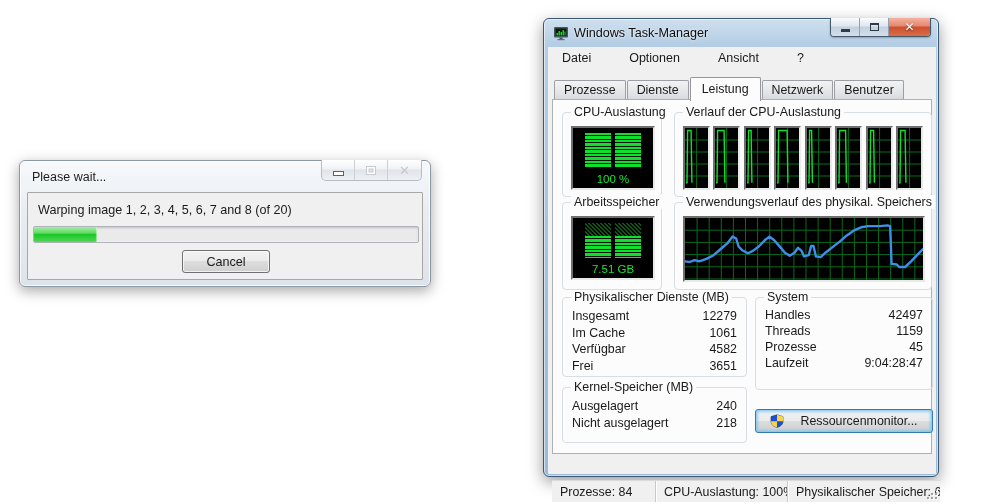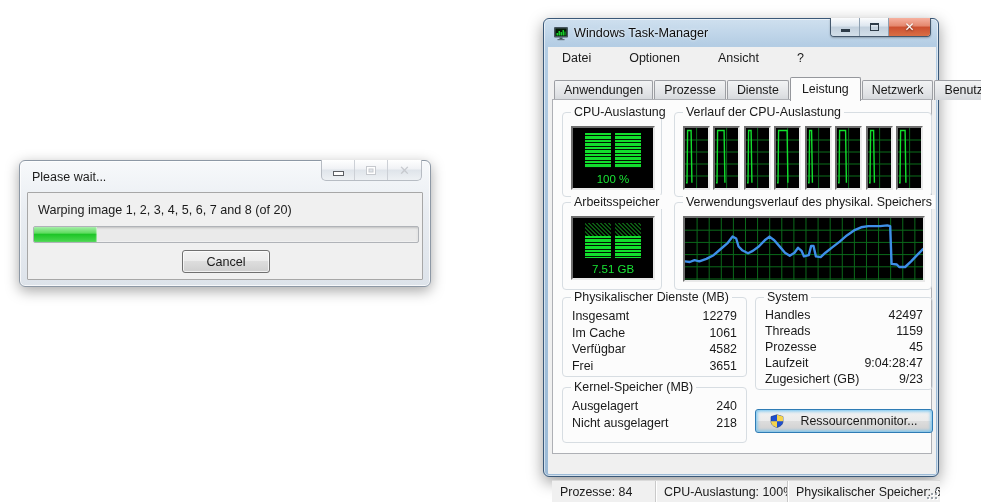--- a/index.html
+++ b/index.html
@@ -147,21 +147,20 @@
 
   <div class="abs tm-client">
     <div class="tm-menubar">
       <span class="tm-menuitem">Datei</span>
       <span class="tm-menuitem">Optionen</span>
       <span class="tm-menuitem">Ansicht</span>
       <span class="tm-menuitem">?</span>
     </div>
 
     <div class="abs tabs">
-      <div class="tab">Anwendungen</div>
       <div class="tab">Prozesse</div>
       <div class="tab">Dienste</div>
       <div class="tab active">Leistung</div>
       <div class="tab">Netzwerk</div>
       <div class="tab">Benutzer</div>
     </div>
 
     <div class="abs tabpage">
 
       <div class="grp" style="left:9px;top:12px;width:100px;height:85px;">
@@ -333,24 +332,20 @@
               <span>1159</span>
             </div>
           <div class="irow" style="line-height:16px;">
               <span>Prozesse</span>
               <span>45</span>
             </div>
           <div class="irow" style="line-height:16px;">
               <span>Laufzeit</span>
               <span>9:04:28:47</span>
             </div>
-          <div class="irow" style="line-height:16px;">
-              <span>Zugesichert (GB)</span>
-              <span>9/23</span>
-            </div>
         </div>
       </div>
 
       <div class="grp" style="left:9px;top:287px;width:185px;height:56px;">
         <span class="grp-label">Kernel-Speicher (MB)</span>
         <div class="inforows">
           <div class="irow">
               <span>Ausgelagert</span>
               <span>240</span>
             </div>

